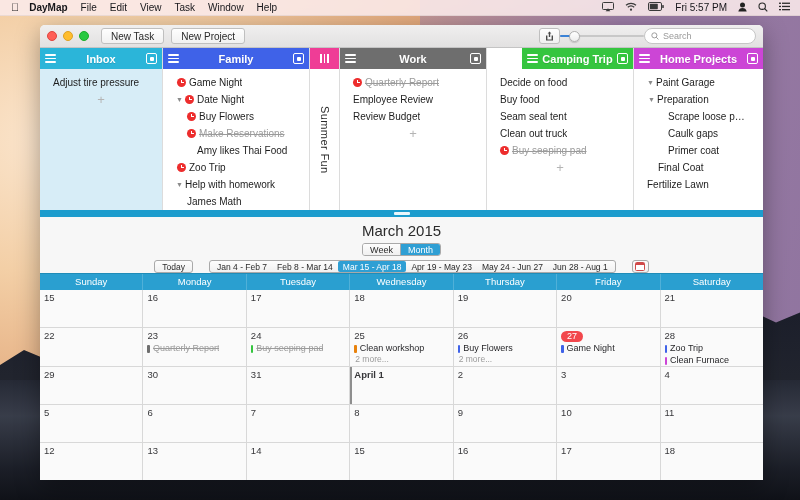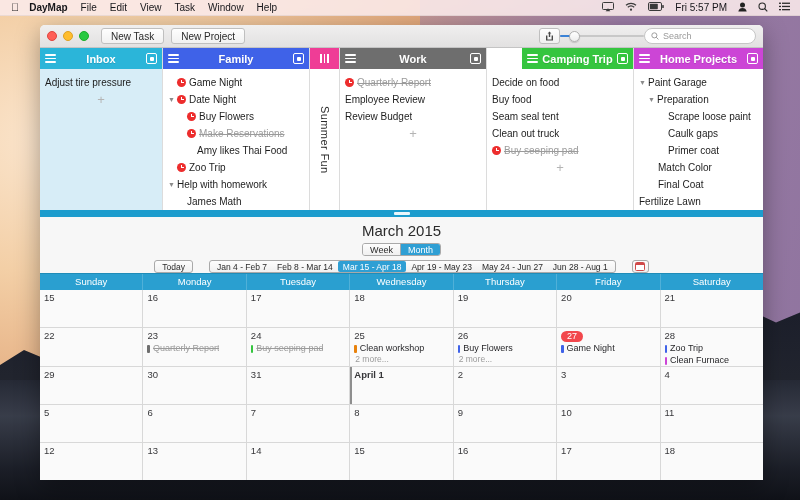--- a/index.html
+++ b/index.html
@@ -123,21 +123,21 @@
   .disc::after {
     content: ""; width: 4px; height: 4px; background: #fff; border-radius: 1px;
   }
   .vbars { display: flex; gap: 1.5px; }
   .vbars i { display: block; width: 1.8px; height: 9px; background: #fff; }
   .col-body {
     flex: 1; background: #fff; overflow: hidden; padding: 5px 0 0 0;
     font-size: 10px; color: #1d1d1d;
   }
   .col.inbox .col-body { background: #d7edf7; }
-  .task { display: flex; align-items: flex-start; padding: 2px 5px; line-height: 13px; white-space: nowrap; }
+  .task { display: flex; align-items: flex-start; padding: 2px 13px; line-height: 13px; white-space: nowrap; }
   .task .arrow {
     width: 9px; flex: 0 0 9px; color: #8b8b8b; font-size: 7px; line-height: 13px;
   }
   .task .clock {
     width: 9px; height: 9px; border-radius: 50%; background: #ed2d2d;
     flex: 0 0 9px; margin: 2px 3px 0 0; position: relative;
   }
   .task .clock::before {
     content: ""; position: absolute; left: 4px; top: 1.8px; width: 1px; height: 3.2px; background: #fff;
   }
@@ -480,23 +480,20 @@
           <div class="task ind3">
             <span class="txt">Scrape loose paint</span>
           </div>
           <div class="task ind3">
             <span class="txt">Caulk gaps</span>
           </div>
           <div class="task ind3">
             <span class="txt">Primer coat</span>
           </div>
           <div class="task ind2">
-            <span class="txt">Match Color</span>
-          </div>
-          <div class="task ind2">
             <span class="txt">Final Coat</span>
           </div>
           <div class="task">
             <span class="txt">Fertilize Lawn</span>
           </div>
         </div>
       </div>
     </div>
 
   <div class="splitter"></div>

